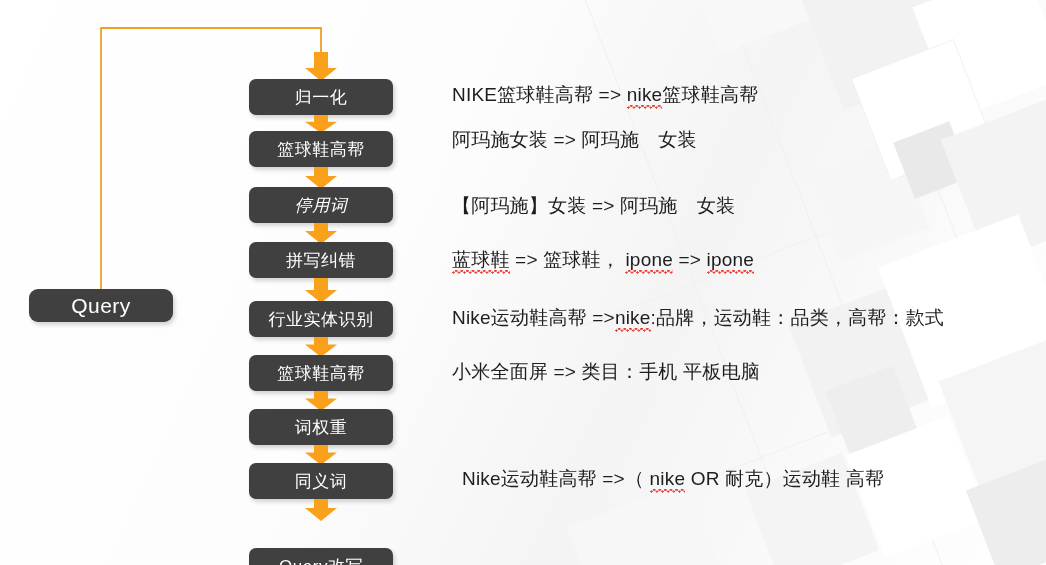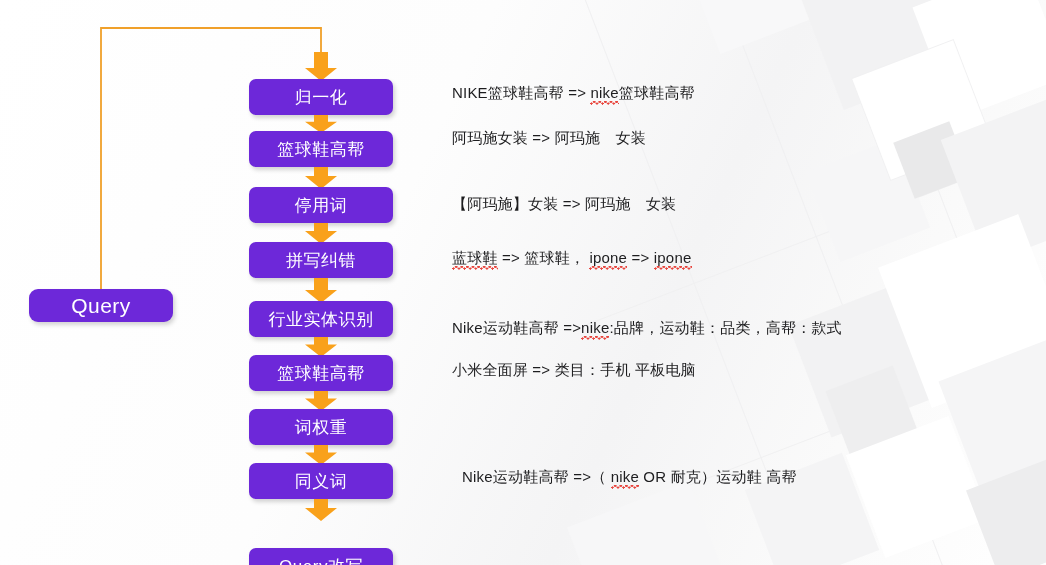--- a/index.html
+++ b/index.html
@@ -64,21 +64,21 @@
   .l1 { left: 700px; top: -80px;  width: 1px; height: 760px; transform: rotate(-21deg); }
   .l2 { left: 840px; top: -80px;  width: 1px; height: 760px; transform: rotate(-21deg); }
   .l3 { left: 980px; top: -80px;  width: 1px; height: 760px; transform: rotate(-21deg); }
   .l4 { left: 560px; top: 200px;  width: 700px; height: 1px;  transform: rotate(-21deg); }
   .l5 { left: 560px; top: 400px;  width: 700px; height: 1px;  transform: rotate(-21deg); }
 
   
   .flow-node {
     position: absolute;
     box-sizing: border-box;
-    background: #6d28d9;
+    background: #404040;
     border-radius: 7px;
     color: #ffffff;
     font-size: 17px;
     line-height: 1;
     display: flex;
     align-items: center;
     justify-content: center;
     letter-spacing: 0.5px;
     box-shadow: 2px 3px 4px rgba(0,0,0,0.17);
     white-space: nowrap;
@@ -114,21 +114,21 @@
     top: 0;
     width: 1046px;
     height: 565px;
     pointer-events: none;
   }
 
   
   .example-row {
     position: absolute;
     left: 452px;
-    font-size: 15px;
+    font-size: 19px;
     line-height: 1;
     color: #1d1d1f;
     white-space: nowrap;
     letter-spacing: 0.2px;
   }
   .sp {
     
     background-image:
       radial-gradient(circle at 1.4px 2.6px, #e8443c 1.05px, rgba(232,68,60,0) 1.25px),
       radial-gradient(circle at 4.2px 0.9px, #e8443c 1.05px, rgba(232,68,60,0) 1.25px);
@@ -190,21 +190,21 @@
         </svg>
       </div>
       <div class="flow-node stage-node" style="top: 131px;">
         <span>篮球鞋高帮</span>
       </div>
       <div class="block-arrow" style="top: 167px; height: 22px;">
         <svg width="32" height="22" viewBox="0 0 32 22">
           <path d="M9 0 H23 V9 H32 L16 22 L0 9 H9 Z" fill="#f9a11b"></path>
         </svg>
       </div>
-      <div class="flow-node stage-node" style="top: 187px;">
+      <div class="flow-node stage-node" style="top: 187px; font-style: italic;">
         <span>停用词</span>
       </div>
       <div class="block-arrow" style="top: 223px; height: 21px;">
         <svg width="32" height="21" viewBox="0 0 32 21">
           <path d="M9 0 H23 V8 H32 L16 21 L0 8 H9 Z" fill="#f9a11b"></path>
         </svg>
       </div>
       <div class="flow-node stage-node" style="top: 242px; justify-content: center;">
         <span>拼写纠错</span>
       </div>
@@ -248,18 +248,18 @@
       <div class="flow-node stage-node" style="top: 548px;">
         <span>Query改写</span>
       </div>
     </div>
 
   <div id="examples">
       <div class="example-row" style="top: 85px;"><span>NIKE篮球鞋高帮 =&gt; </span><span class="sp">nike</span><span>篮球鞋高帮</span></div>
       <div class="example-row" style="top: 130px;"><span>阿玛施女装 =&gt; 阿玛施　女装</span></div>
       <div class="example-row" style="top: 196px;"><span>【阿玛施】女装 =&gt; 阿玛施　女装</span></div>
       <div class="example-row" style="top: 250px;"><span class="sp">蓝球鞋</span><span> =&gt; 篮球鞋，  </span><span class="sp">ipone</span><span> =&gt; </span><span class="sp">ipone</span></div>
-      <div class="example-row" style="top: 308px; margin-top: 12px;"><span>Nike运动鞋高帮 =&gt;</span><span class="sp">nike</span><span>:品牌，运动鞋：品类，高帮：款式</span></div>
+      <div class="example-row" style="top: 308px;"><span>Nike运动鞋高帮 =&gt;</span><span class="sp">nike</span><span>:品牌，运动鞋：品类，高帮：款式</span></div>
       <div class="example-row" style="top: 362px;"><span>小米全面屏 =&gt;  类目：手机  平板电脑</span></div>
       <div class="example-row" style="top: 469px; left: 462px;"><span>Nike运动鞋高帮 =&gt;（ </span><span class="sp">nike</span><span>  OR  耐克）运动鞋 高帮</span></div>
     </div>
 
 </div>
 
 </body></html>

